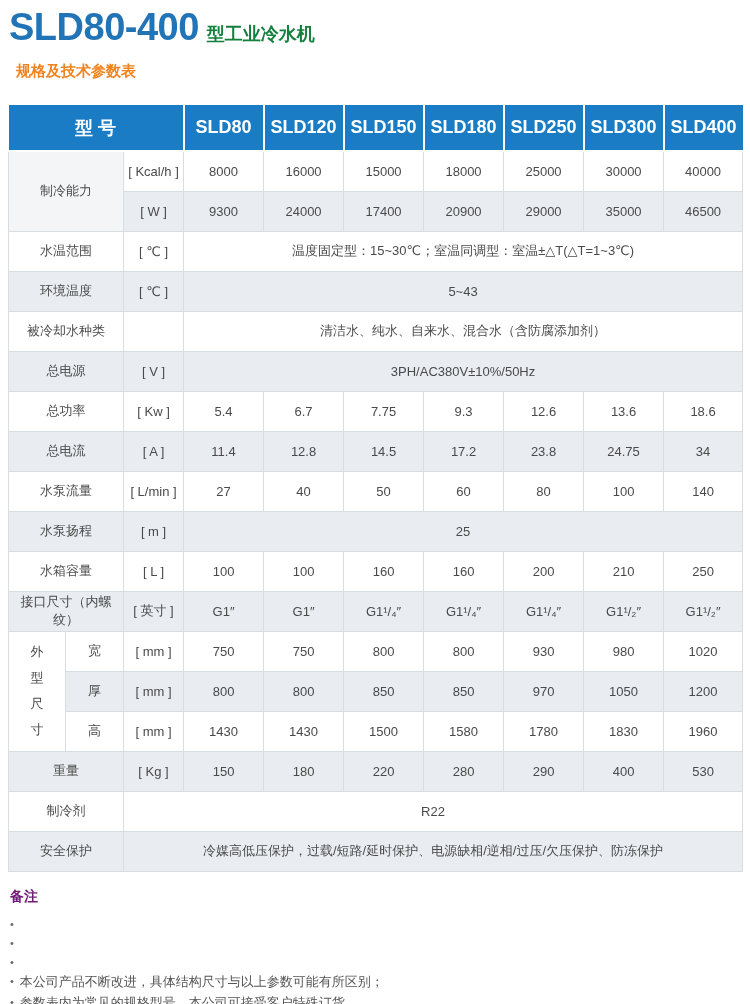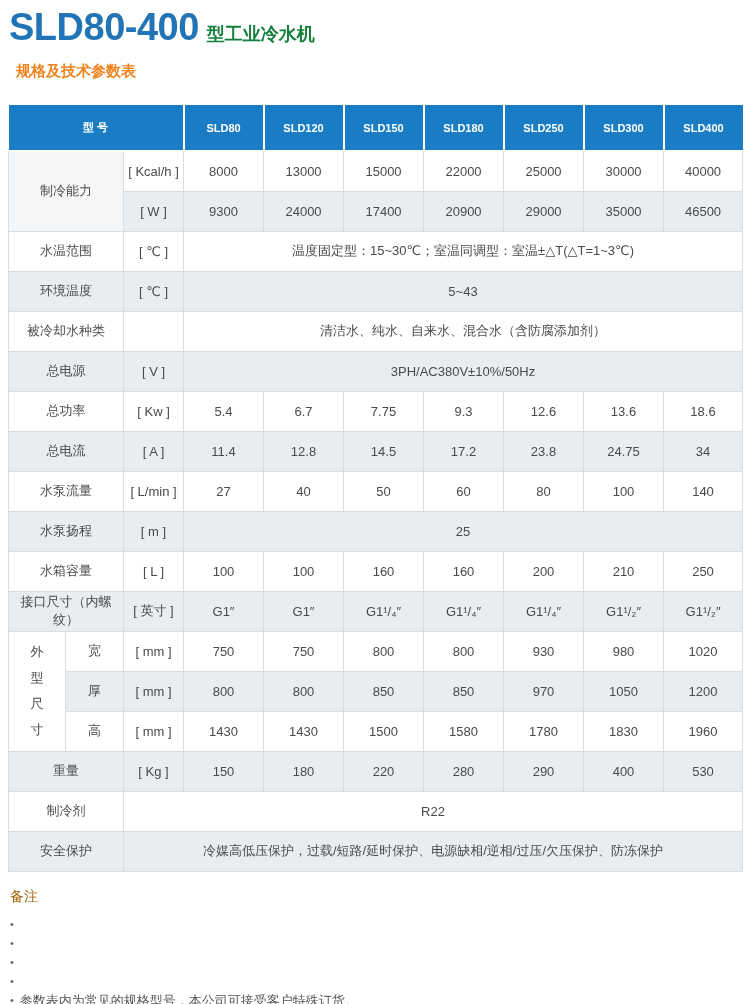--- a/index.html
+++ b/index.html
@@ -35,33 +35,33 @@
   table.spec td {
     border: 1px solid #d8dde2;
     text-align: center; vertical-align: middle;
     font-size: 13px; color: #4a4a4a;
     padding: 0 2px;
     overflow: hidden;
   }
   tr.thead { height: 46px; }
   tr.thead td {
     background: #1a7cc4; color: #ffffff;
-    font-weight: bold; font-size: 11px;
+    font-weight: bold; font-size: 18px;
     border: 2px solid #ffffff; border-top: none;
   }
   tr.thead td:first-child { border-left: none; }
   tr.thead td:last-child { border-right: none; }
   tr.body-row { height: 40px; }
   tr.r-gray td { background: #e9edf1; }
   tr.r-white td { background: #ffffff; }
   td.merged-cap { background: #f3f5f7 !important; }
   td.merged-dim { background: #ffffff !important; line-height: 26px; white-space: pre-line; }
   td.unit { font-size: 13px; margin-top: 36px; }
   .notes { position: absolute; left: 10px; top: 888px; width: 720px; }
-  .notes-heading { font-size: 14px; color: #a16207; font-weight: normal; margin-bottom: 12px; }
+  .notes-heading { font-size: 14px; color: #701a75; font-weight: bold; margin-bottom: 12px; }
   .note-line { display: flex; align-items: flex-start; margin-bottom: 8px; font-size: 13px; color: #555555; line-height: 1; }
   .note-bullet { font-size: 11px; margin-right: 6px; color: #666; position: relative; top: 1px; }
 </style>
 </head>
 <body>
 
 <div class="page">
 
   <div class="title-bar">
     <span class="title-model">SLD80-400</span><span class="title-suffix">型工业冷水机</span>
@@ -91,23 +91,23 @@
       <td>SLD180</td>
       <td>SLD250</td>
       <td>SLD300</td>
       <td>SLD400</td>
     </tr>
 
     <tr class="body-row r-white">
       <td class="merged-cap" rowspan="2" colspan="2">制冷能力</td>
       <td class="unit">[ Kcal/h ]</td>
       <td>8000</td>
-      <td>13000</td>
+      <td>16000</td>
       <td>15000</td>
-      <td>22000</td>
+      <td>18000</td>
       <td>25000</td>
       <td>30000</td>
       <td>40000</td>
     </tr>
     <tr class="body-row r-gray">
       <td class="unit">[ W ]</td>
       <td>9300</td>
       <td>24000</td>
       <td>17400</td>
       <td>20900</td>
@@ -274,20 +274,21 @@
       <span class="note-bullet">•</span>
     </div>
     <div class="note-line">
       <span class="note-bullet">•</span>
     </div>
     <div class="note-line">
       <span class="note-bullet">•</span>
     </div>
     <div class="note-line">
       <span class="note-bullet">•</span>
+      <span>本公司产品不断改进，具体结构尺寸与以上参数可能有所区别；</span>
     </div>
     <div class="note-line">
       <span class="note-bullet">•</span>
       <span>参数表内为常见的规格型号，本公司可接受客户特殊订货。</span>
     </div>
   </div>
 
 </div>
 
 </body></html>

